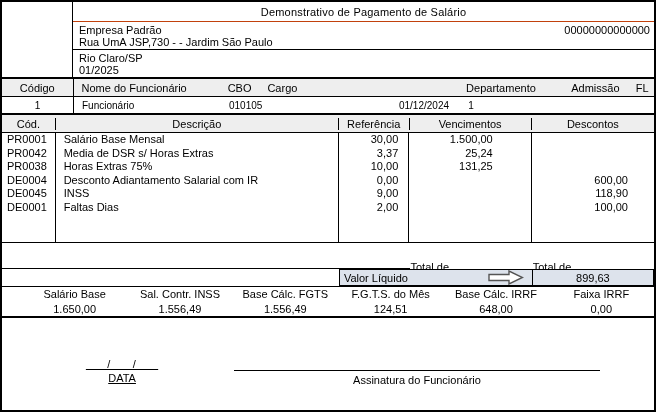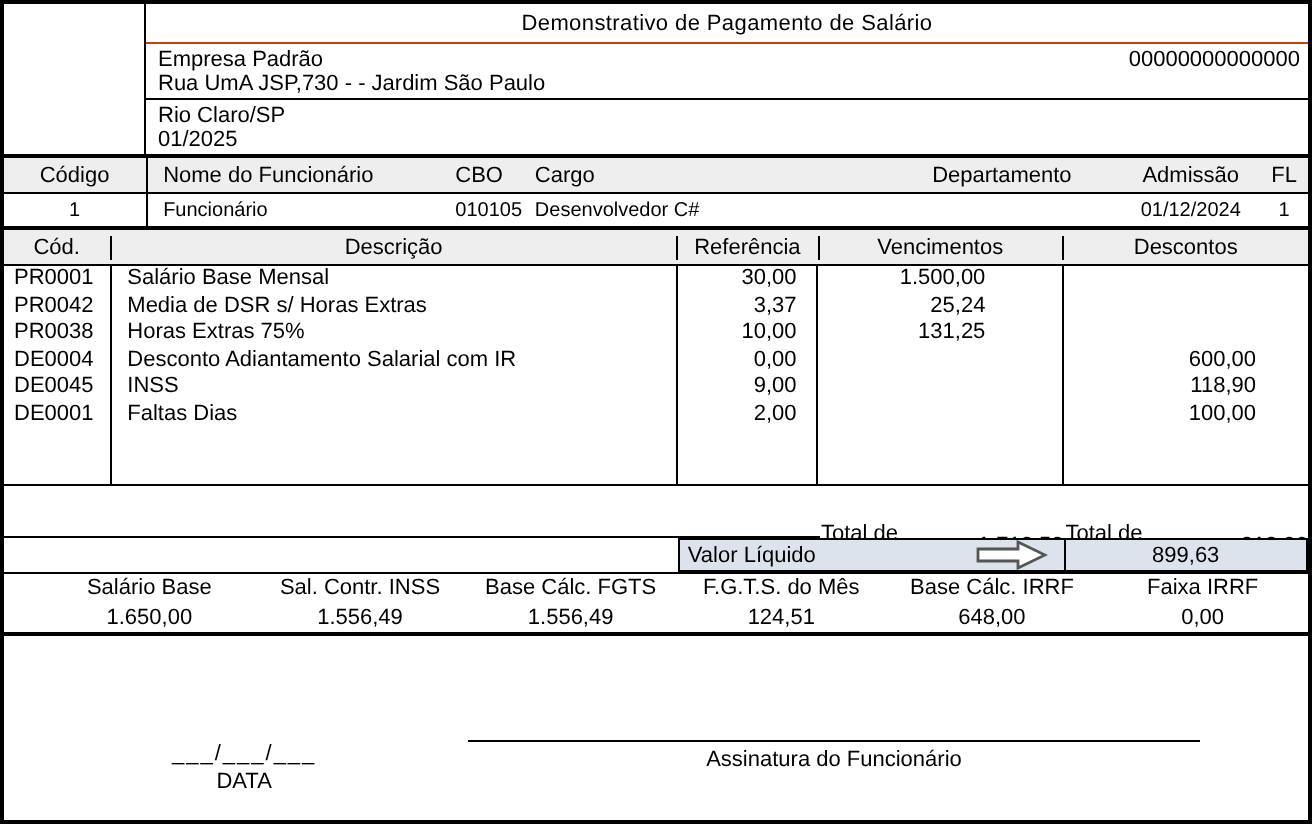--- a/index.html
+++ b/index.html
@@ -74,21 +74,21 @@
   
   .bases {
     height:32px; border-top:1px solid #000; border-bottom:2px solid #000;
     display:flex; flex-direction:column; font-size:11px;
   }
   .bases-labels, .bases-values { display:flex; flex:1; align-items:center;padding-left:20px; }
   .bases-labels > div, .bases-values > div { flex:1; text-align:center; }
   
   .footer { position:relative; height:92px; font-size:11px; }
   .declaration { text-align:center; padding-top:11px; }
-  .date-area { position:absolute; left:84px; top:53px; text-align:center; }
+  .date-area { position:absolute; left:84px; top:40px; text-align:center;text-decoration:underline; }
   .date-blanks { letter-spacing:1px; }
   .date-label { margin-top:2px; }
   .sig-area { position:absolute; left:232px; top:52px; width:366px; text-align:center; }
   .sig-line { border-top:1px solid #000; height:0; }
   .sig-label { margin-top:3px; }
 </style>
 </head>
 <body>
 
 <div class="page">
@@ -119,21 +119,20 @@
     <div class="c-cbo">CBO</div>
     <div class="c-cargo">Cargo</div>
     <div class="c-dep">Departamento</div>
     <div class="c-adm">Admissão</div>
     <div class="c-fl">FL</div>
   </div>
   <div class="emp-row">
     <div class="c-codigo">1</div>
     <div class="c-nome">Funcionário</div>
     <div class="c-cbo">010105</div>
-    <div class="c-cargo">Desenvolvedor C#</div>
     <div class="c-dep"></div>
     <div class="c-adm">01/12/2024</div>
     <div class="c-fl">1</div>
   </div>
 
   <div class="items-header">
     <div class="i-cod">Cód.</div>
     <div class="i-desc" style="text-align:center; padding-left:0;">Descrição</div>
     <div class="i-ref" style="text-align:center; padding-right:0;">Referência</div>
     <div class="i-venc" style="text-align:center; padding-right:0;">Vencimentos</div>

